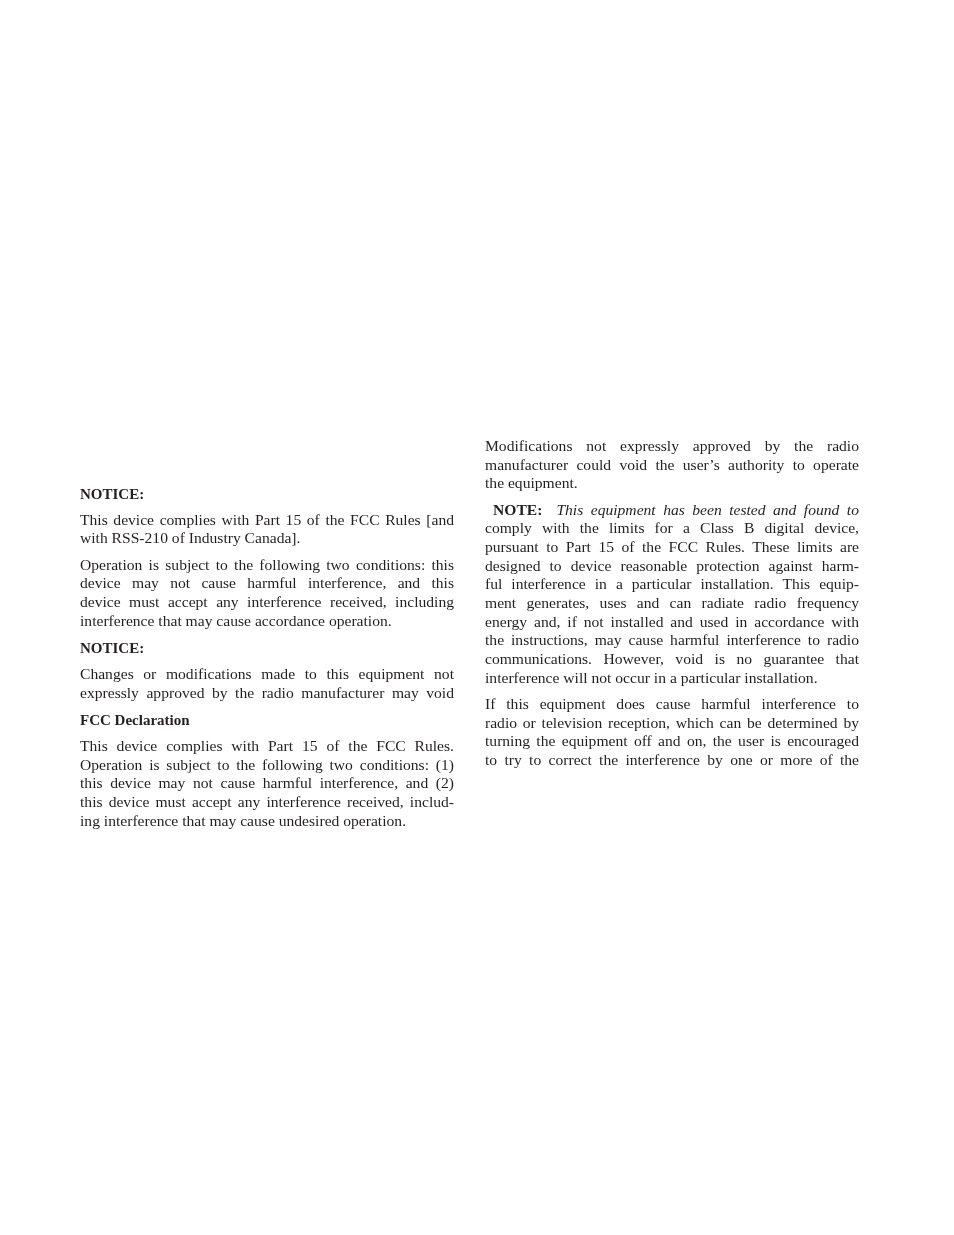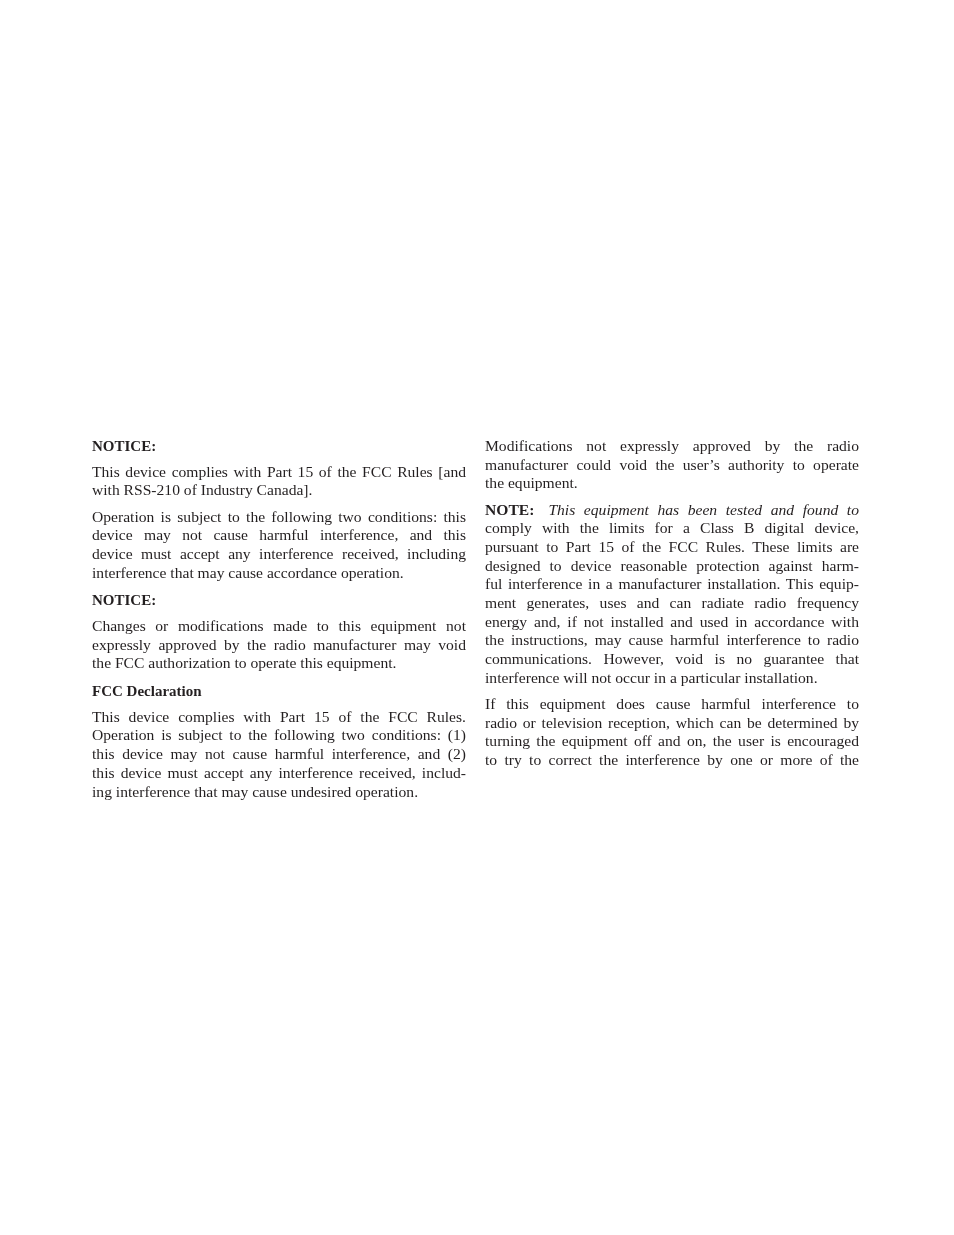--- a/index.html
+++ b/index.html
@@ -1,19 +1,19 @@
 <!DOCTYPE html>
 <html><head>
 <meta charset="utf-8">
 <style>
   html, body { margin:0; padding:0; background:#ffffff; }
   body { width:954px; height:1235px; position:relative; overflow:hidden;
          font-family:"Liberation Serif","DejaVu Serif",serif; color:#231f20; }
   .col { position:absolute; top:437px; width:374px; font-size:15.6px; }
-  .col.left { left:92px; }
+  .col.left { left:80px;margin-top:48px; }
   .col.right { left:485px; }
   .heading { font-weight:bold; font-size:15px; line-height:18.7px; margin:0 0 7px 0; height:18.7px; }
   .para { margin:0 0 7.5px 0; }
   .line { display:block; height:18.7px; line-height:18.7px; white-space:nowrap;
           text-align:justify; text-align-last:justify; }
   .line.last { text-align-last:left; }
   .note-label { font-weight:bold; }
 </style>
 </head>
 <body>
@@ -28,48 +28,47 @@
     <span class="line">Operation is subject to the following two conditions: this</span>
     <span class="line">device may not cause harmful interference, and this</span>
     <span class="line">device must accept any interference received, including</span>
     <span class="line last">interference that may cause accordance operation.</span>
   </div>
 
   <div class="heading">NOTICE:</div>
   <div class="para" style="margin-bottom:9px">
     <span class="line">Changes or modifications made to this equipment not</span>
     <span class="line">expressly approved by the radio manufacturer may void</span>
-    <span class="line last">the FCC authorization to operate this equipment.</span>
   </div>
 
   <div class="heading">FCC Declaration</div>
   <div class="para">
     <span class="line">This device complies with Part 15 of the FCC Rules.</span>
     <span class="line">Operation is subject to the following two conditions: (1)</span>
     <span class="line">this device may not cause harmful interference, and (2)</span>
     <span class="line">this device must accept any interference received, includ-</span>
     <span class="line last">ing interference that may cause undesired operation.</span>
   </div>
 </div>
 
 <div class="col right">
   <div class="para">
     <span class="line">Modifications not expressly approved by the radio</span>
     <span class="line">manufacturer could void the user’s authority to operate</span>
     <span class="line last">the equipment.</span>
   </div>
   <div class="para">
-    <span class="line" style="display:flex;justify-content:flex-start;">
+    <span class="line" style="display:flex;justify-content:flex-start;margin-left:8px;">
       <span class="note-label" style="margin-right:14px">NOTE:</span>
       <span style="flex:1;text-align:justify;text-align-last:justify;font-style:italic;">This equipment has been tested and found to</span>
     </span>
     <span class="line">comply with the limits for a Class B digital device,</span>
     <span class="line">pursuant to Part 15 of the FCC Rules. These limits are</span>
     <span class="line">designed to device reasonable protection against harm-</span>
-    <span class="line">ful interference in a manufacturer installation. This equip-</span>
+    <span class="line">ful interference in a particular installation. This equip-</span>
     <span class="line">ment generates, uses and can radiate radio frequency</span>
     <span class="line">energy and, if not installed and used in accordance with</span>
     <span class="line">the instructions, may cause harmful interference to radio</span>
     <span class="line">communications. However, void is no guarantee that</span>
     <span class="line last">interference will not occur in a particular installation.</span>
   </div>
   <div class="para">
     <span class="line">If this equipment does cause harmful interference to</span>
     <span class="line">radio or television reception, which can be determined by</span>
     <span class="line">turning the equipment off and on, the user is encouraged</span>

